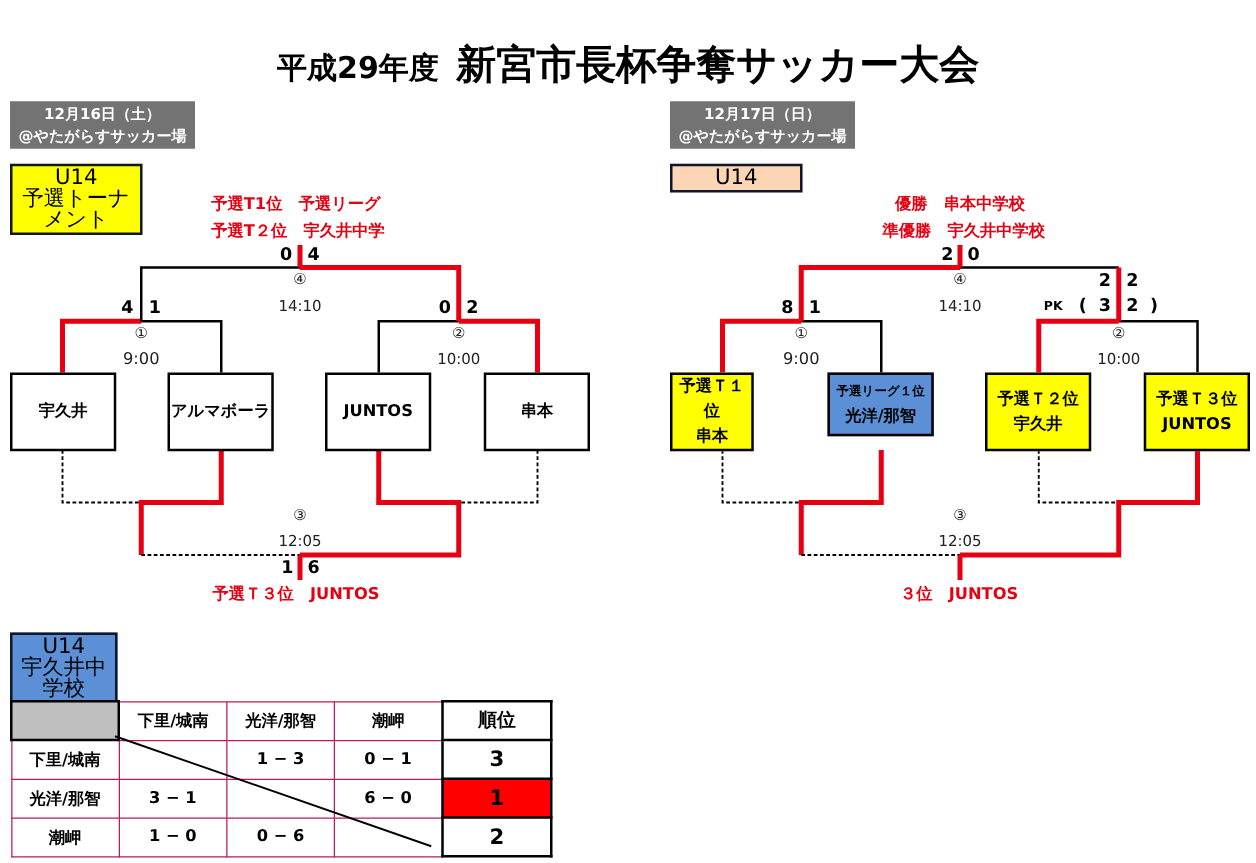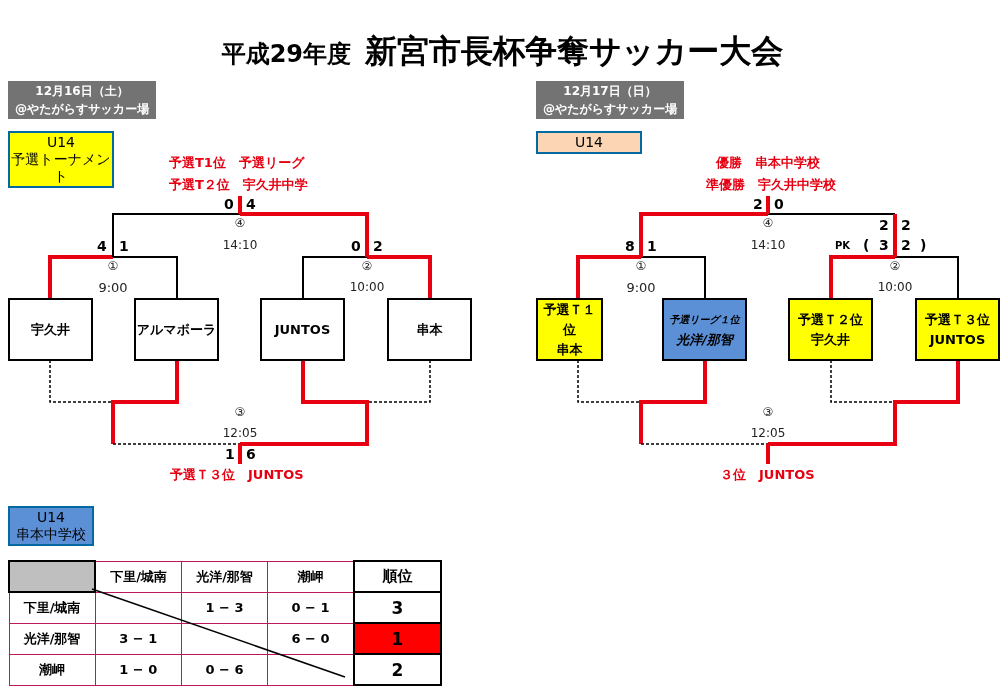--- a/index.html
+++ b/index.html
@@ -4,21 +4,21 @@
 <style>
   html, body { margin: 0; padding: 0; background: #ffffff; }
   body { width: 1005px; height: 690px; position: relative; overflow: hidden;
          font-family: "DejaVu Sans", "Liberation Sans", sans-serif; color: #000; }
   .abs { position: absolute; }
   .title-main { position: absolute; top: 30px; left: 0; width: 1005px; text-align: center; font-weight: bold; white-space: nowrap; }
   .title-main .year { font-size: 24px; margin-right: 14px; }
   .title-main .name { font-size: 32px; }
   .date-box { position: absolute; background: #737373; color: #fff; font-weight: bold; font-size: 12px;
               text-align: center; line-height: 18px; padding: 1px 0; }
-  .cat-box { position: absolute; border: 2px solid #0369a1; font-size: 14px; text-align: center; line-height: 17px; padding: 1px 0; }
+  .cat-box { position: absolute; border: 2px solid #0f172a; font-size: 17px; text-align: center; line-height: 17px; padding: 1px 0; }
   .red-text { position: absolute; color: #e60012; font-weight: bold; font-size: 13px; white-space: nowrap; }
   .score { position: absolute; font-weight: bold; font-size: 14px; }
   .small { position: absolute; font-size: 12px; color: #222; text-align: center; }
   .team-box { position: absolute; border: 2px solid #000; box-sizing: border-box; display: flex; flex-direction: column;
               align-items: center; justify-content: center; font-weight: bold; font-size: 13px; line-height: 20px; text-align: center; }
   .team-box.yellow { background: #ffff00; }
   .team-box.blue { background: #5b8fd6; }
   .team-box .tiny { font-size: 10px; }
   svg.lines { position: absolute; left: 0; top: 0; }
   table.league { position: absolute; left: 8px; top: 560px; border-collapse: collapse; }
@@ -141,40 +141,40 @@
 <div class="score" style="left:879px;top:237px;">3</div>
 <div class="score" style="left:901px;top:237px;">2</div>
 <div class="score" style="left:920px;top:237px;">)</div>
 <div class="small" style="left:880px;top:259px;width:30px;">②</div>
 <div class="small" style="left:870px;top:280px;width:50px;">10:00</div>
 
 <div class="team-box yellow" style="left:536px;top:298px;width:67px;height:63px;">
   <span>予選Ｔ１位</span>
   <span>串本</span>
 </div>
-<div class="team-box blue" style="left:662px;top:298px;width:85px;height:63px;font-style:italic;">
+<div class="team-box blue" style="left:662px;top:298px;width:85px;height:51px;">
   <span class="tiny">予選リーグ１位</span>
   <span>光洋/那智</span>
 </div>
 <div class="team-box yellow" style="left:788px;top:298px;width:85px;height:63px;">
   <span>予選Ｔ２位</span>
   <span>宇久井</span>
 </div>
 <div class="team-box yellow" style="left:915px;top:298px;width:85px;height:63px;">
   <span>予選Ｔ３位</span>
   <span>JUNTOS</span>
 </div>
 
 <div class="small" style="left:753px;top:405px;width:30px;">③</div>
 <div class="small" style="left:743px;top:426px;width:50px;">12:05</div>
 <div class="red-text" style="left:720px;top:466px;">３位　JUNTOS</div>
 
 <div class="cat-box" style="left:8px;top:506px;width:82px;background:#5b8fd6;">
   <div>U14</div>
-  <div>串本中学校</div>
+  <div>宇久井中学校</div>
 </div>
 
 <table class="league">
   <tbody>
       <tr>
     <td style="width:82px;background:#bfbfbf;" class="thick"></td>
     <td style="width:83px;">下里/城南</td>
     <td style="width:83px;">光洋/那智</td>
     <td style="width:83px;">潮岬</td>
     <td style="width:83px;" class="rank-head thick">順位</td>

